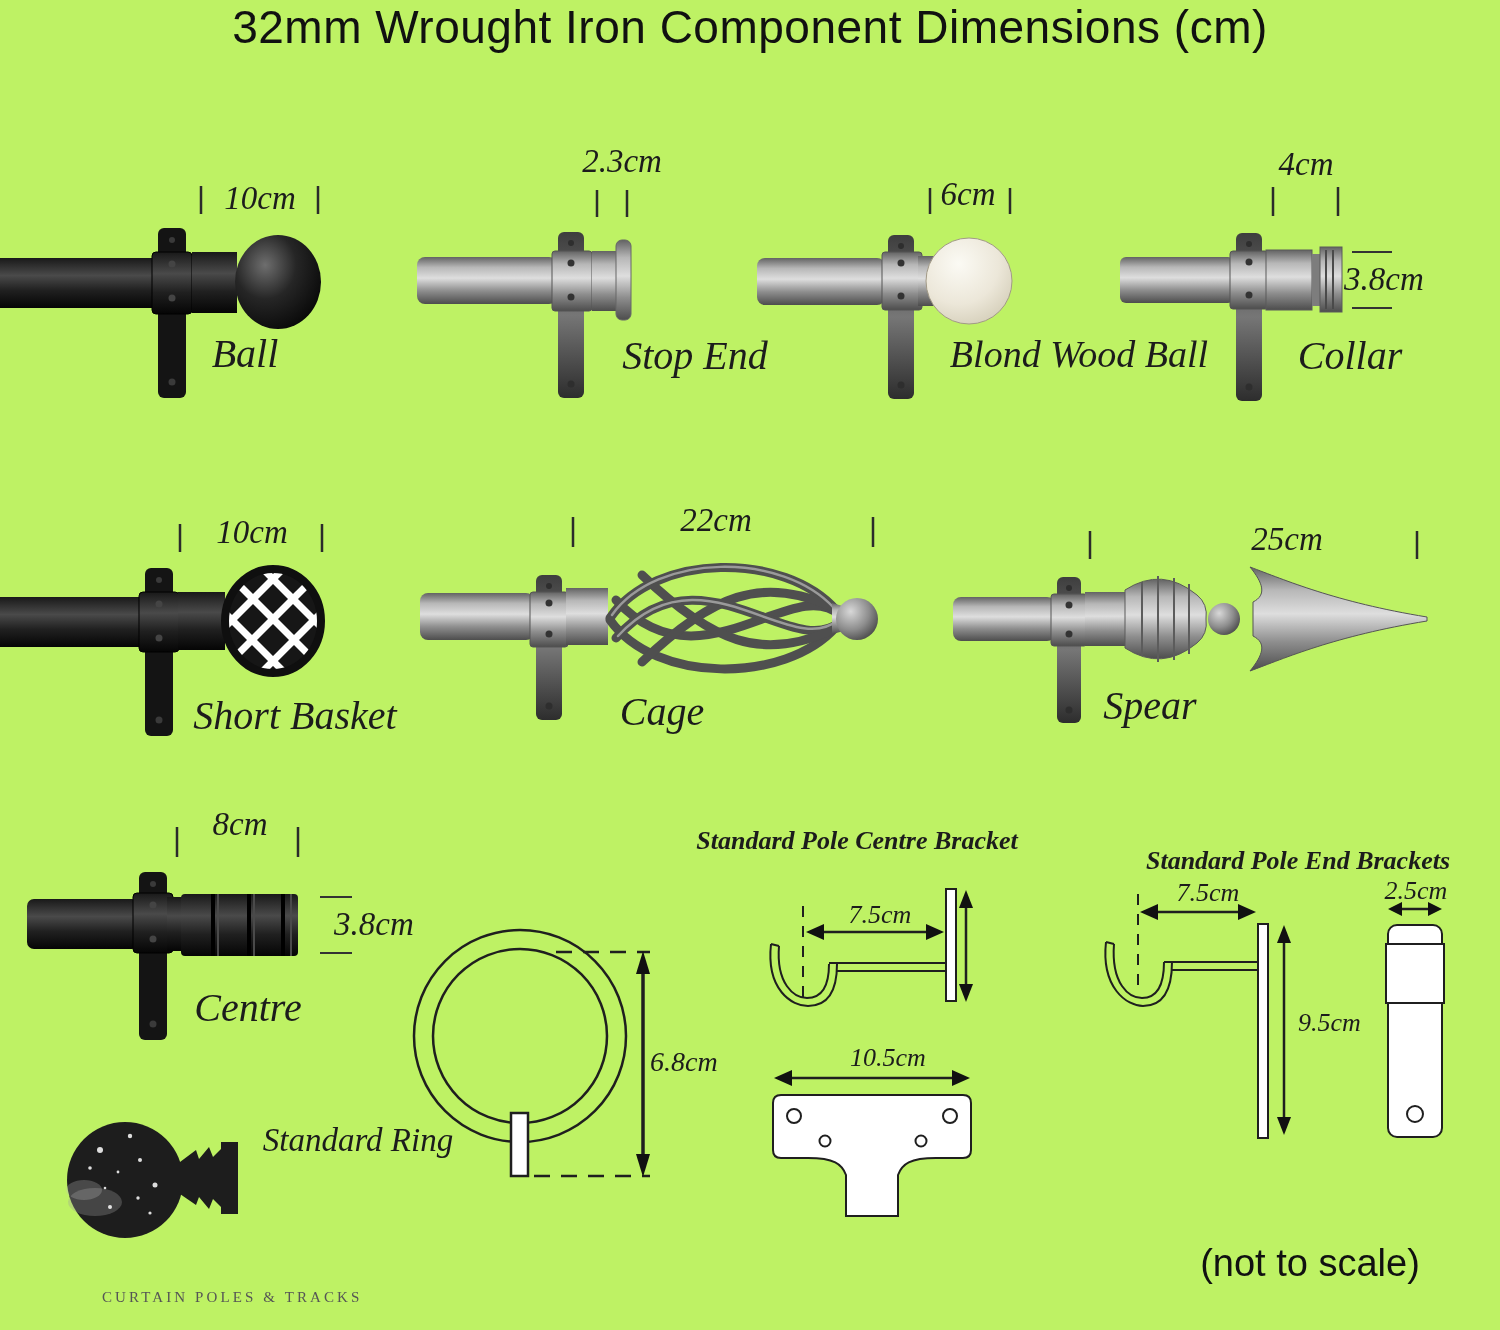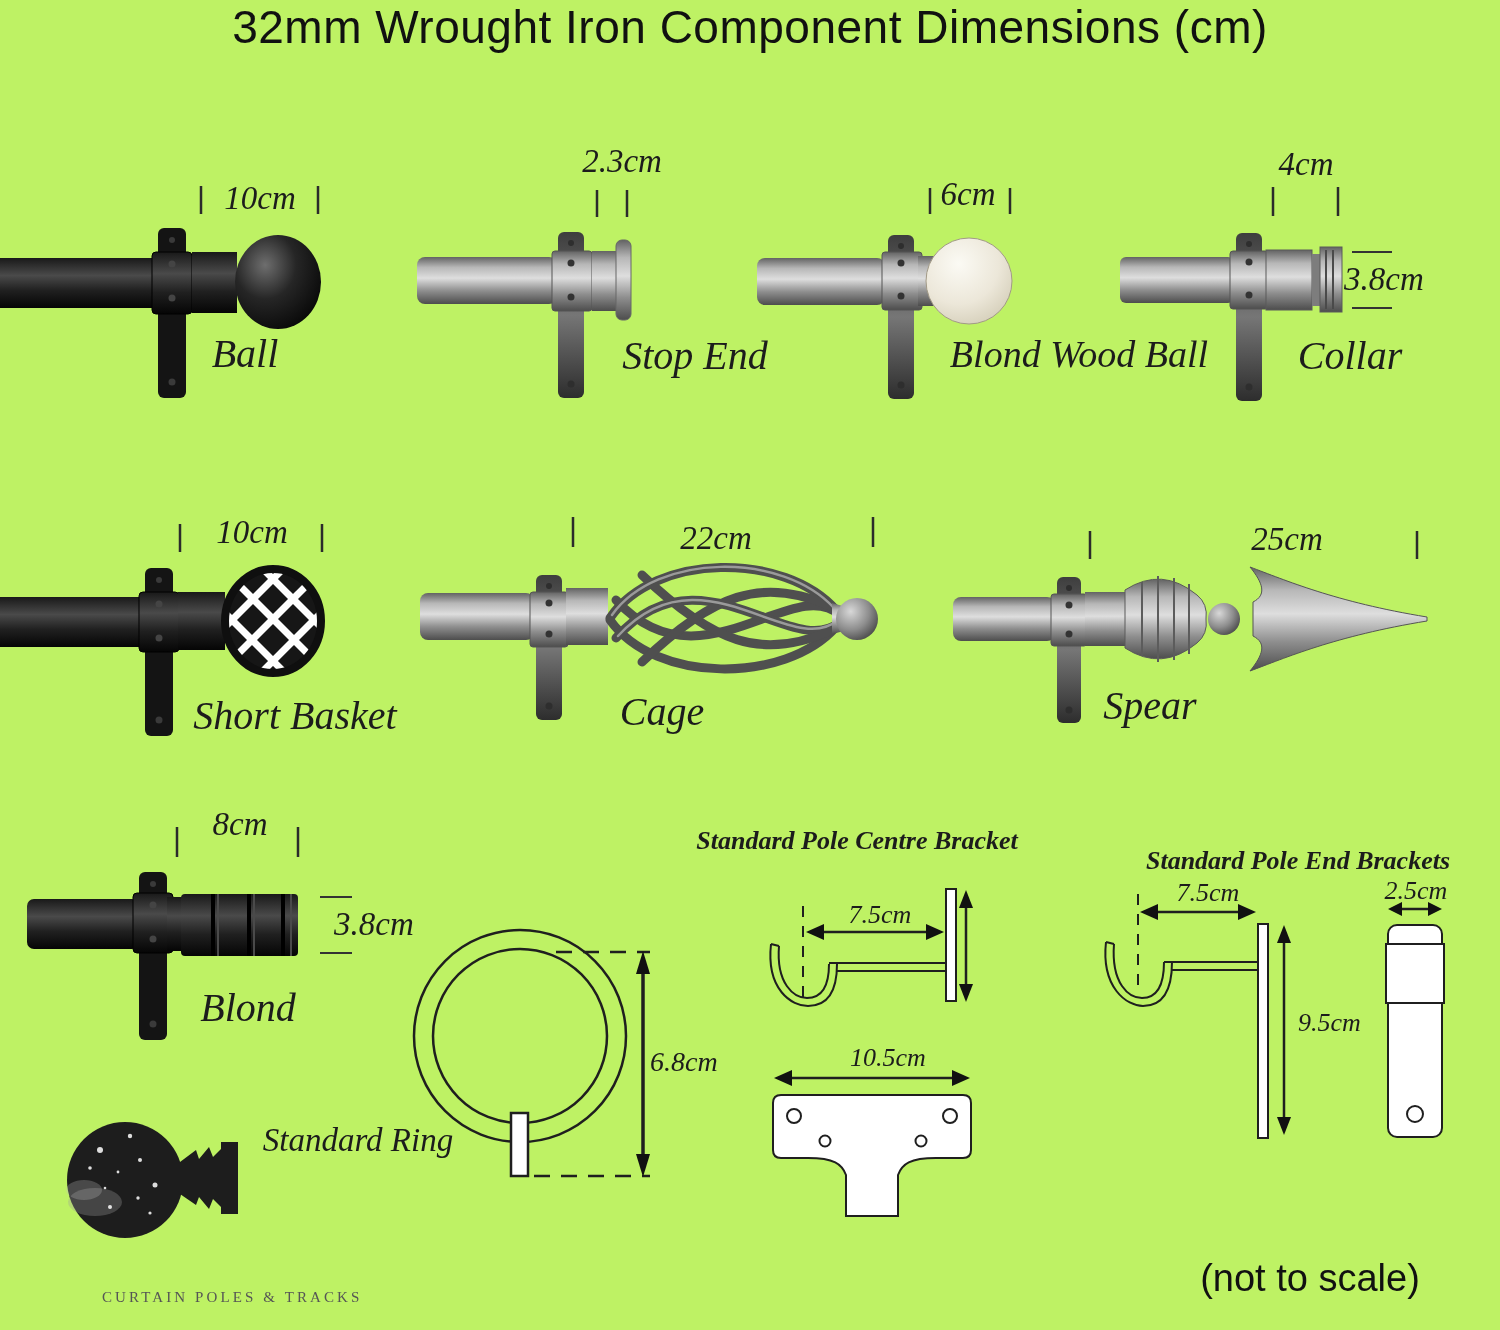--- a/index.html
+++ b/index.html
@@ -313,39 +313,39 @@
   <div class="t serif dim ctr" style="left:913px;top:176px;width:110px;">6cm</div>
   <div class="t serif dim ctr" style="left:1256px;top:146px;width:100px;">4cm</div>
   <div class="t serif dim" style="left:1344px;top:261px;">3.8cm</div>
 
   <div class="t serif lbl ctr" style="left:145px;top:330px;width:200px;">Ball</div>
   <div class="t serif lbl ctr" style="left:570px;top:332px;width:250px;">Stop End</div>
   <div class="t serif lbl ctr" style="left:915px;top:332px;width:300px;font-size:38px;margin-left:14px;">Blond Wood Ball</div>
   <div class="t serif lbl ctr" style="left:1250px;top:332px;width:200px;">Collar</div>
 
   <div class="t serif dim ctr" style="left:192px;top:514px;width:120px;">10cm</div>
-  <div class="t serif dim ctr" style="left:656px;top:520px;width:120px;">22cm</div>
+  <div class="t serif dim ctr" style="left:656px;top:502px;width:120px;">22cm</div>
   <div class="t serif dim ctr" style="left:1227px;top:521px;width:120px;">25cm</div>
 
   <div class="t serif lbl ctr" style="left:145px;top:692px;width:300px;">Short Basket</div>
   <div class="t serif lbl ctr" style="left:562px;top:688px;width:200px;">Cage</div>
   <div class="t serif lbl ctr" style="left:1050px;top:682px;width:200px;">Spear</div>
 
   <div class="t serif dim ctr" style="left:180px;top:806px;width:120px;">8cm</div>
   <div class="t serif dim" style="left:334px;top:906px;">3.8cm</div>
-  <div class="t serif lbl ctr" style="left:148px;top:984px;width:200px;">Blond</div>
+  <div class="t serif lbl ctr" style="left:148px;top:984px;width:200px;">Centre</div>
 
   <div class="t serif" style="left:650px;top:1046px;font-size:28px;">6.8cm</div>
   <div class="t serif ctr" style="left:238px;top:1122px;width:240px;font-size:33px;">Standard Ring</div>
 
   <div class="t serif diagttl ctr" style="left:682px;top:826px;width:350px;">Standard Pole Centre Bracket</div>
   <div class="t serif smdim ctr" style="left:830px;top:900px;width:100px;">7.5cm</div>
   <div class="t serif smdim ctr" style="left:828px;top:1043px;width:120px;">10.5cm</div>
 
   <div class="t serif diagttl ctr" style="left:1108px;top:831px;width:380px;margin-top:15px;">Standard Pole End Brackets</div>
   <div class="t serif smdim ctr" style="left:1158px;top:878px;width:100px;">7.5cm</div>
   <div class="t serif smdim" style="left:1298px;top:1008px;">9.5cm</div>
   <div class="t serif smdim ctr" style="left:1366px;top:876px;width:100px;">2.5cm</div>
 
   <div class="t logo-tag" style="left:64px;top:1289px;">CURTAIN POLES &amp; TRACKS</div>
 
-  <div class="t sans ctr" style="left:1140px;top:1242px;width:340px;font-size:38px;margin-top:15px;">(not to scale)</div>
+  <div class="t sans ctr" style="left:1140px;top:1242px;width:340px;font-size:38px;">(not to scale)</div>
 </div>
 
 </body></html>

